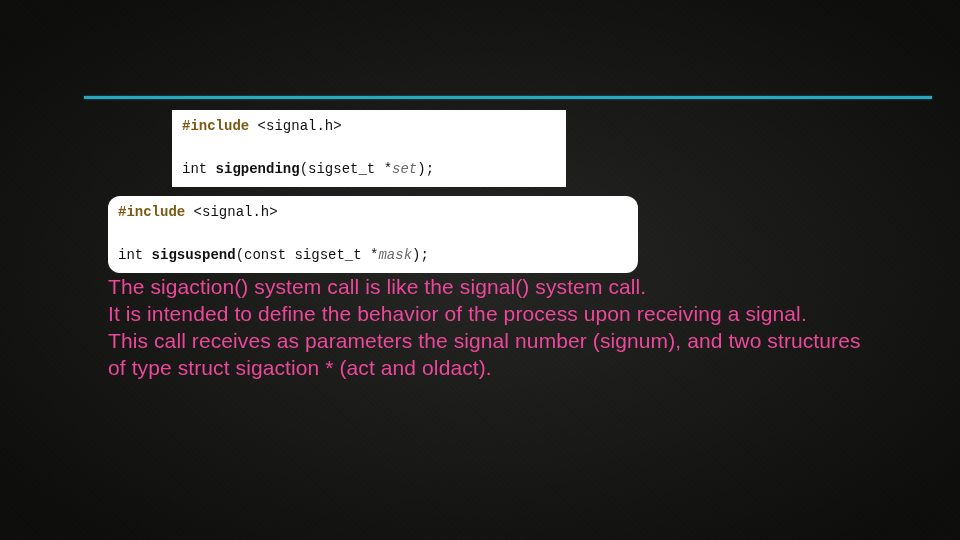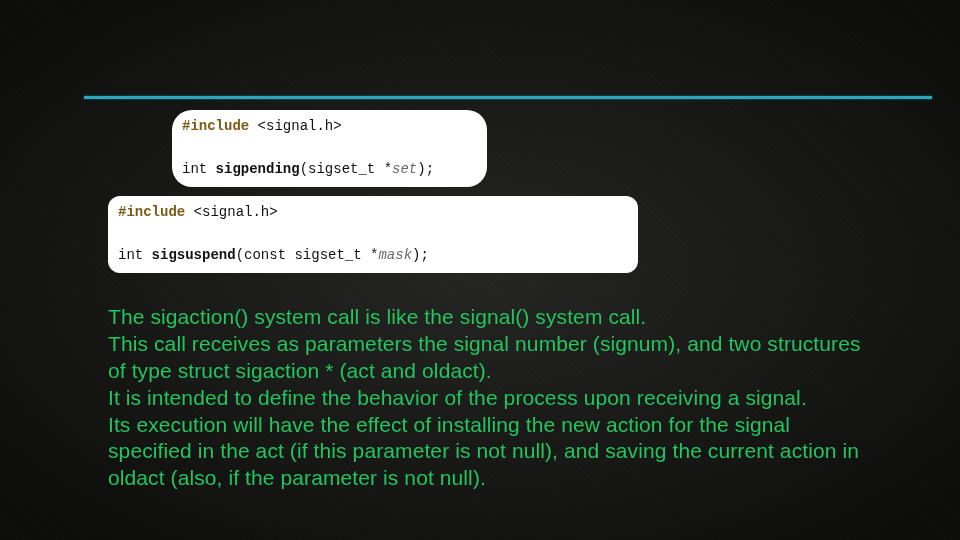--- a/index.html
+++ b/index.html
@@ -28,45 +28,44 @@
     padding: 6px 10px 6px 10px;
     font-family: "Courier New", Courier, monospace;
     font-size: 14px;
     line-height: 1.55;
     color: #111;
     white-space: pre;
   }
   .code-box .kw { color: #7c5a14; font-weight: bold; }
   .code-box .fn { font-weight: bold; color: #111; }
   .code-box .param { color: #6a6a6a; font-style: italic; }
-  .code1 { left: 172px; top: 110px; width: 315px; border-radius: 20px; }
+  .code1 { left: 172px; top: 110px; width: 394px; }
   .code2 { left: 108px; top: 196px; width: 530px; border-radius: 12px; }
   .body-text {
     position: absolute;
     left: 108px;
-    top: 304px;
+    top: 274px;
     width: 760px;
     font-size: 21px;
     line-height: 1.28;
-    color: #22c55e;
+    color: #ec4899;
     letter-spacing: 0.1px;
   }
   .body-text p { margin: 0; }
 </style>
 </head>
 <body>
 
 <div class="hr"></div>
 
 <div class="code-box code1"><span class="kw">#include</span><span> &lt;signal.h&gt;</span>
 
 <span>int </span><span class="fn">sigpending</span><span>(sigset_t *</span><span class="param">set</span><span>);</span></div>
 
 <div class="code-box code2"><span class="kw">#include</span><span> &lt;signal.h&gt;</span>
 
 <span>int </span><span class="fn">sigsuspend</span><span>(const sigset_t *</span><span class="param">mask</span><span>);</span></div>
 
 <div class="body-text">
   <p>The sigaction() system call is like the signal() system call.</p>
+  <p>It is intended to define the behavior of the process upon receiving a signal.</p>
   <p>This call receives as parameters the signal number (signum), and two structures of type struct sigaction * (act and oldact).</p>
-  <p>It is intended to define the behavior of the process upon receiving a signal.</p>
-  <p>Its execution will have the effect of installing the new action for the signal specified in the act (if this parameter is not null), and saving the current action in oldact (also, if the parameter is not null).</p>
 </div>
 
 </body></html>

